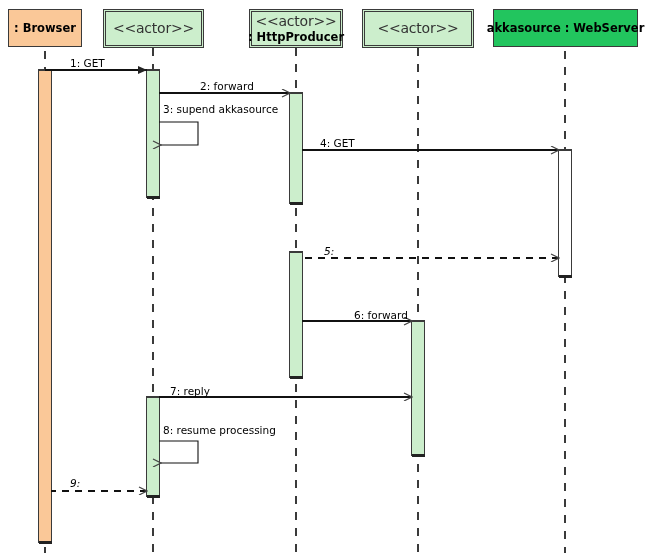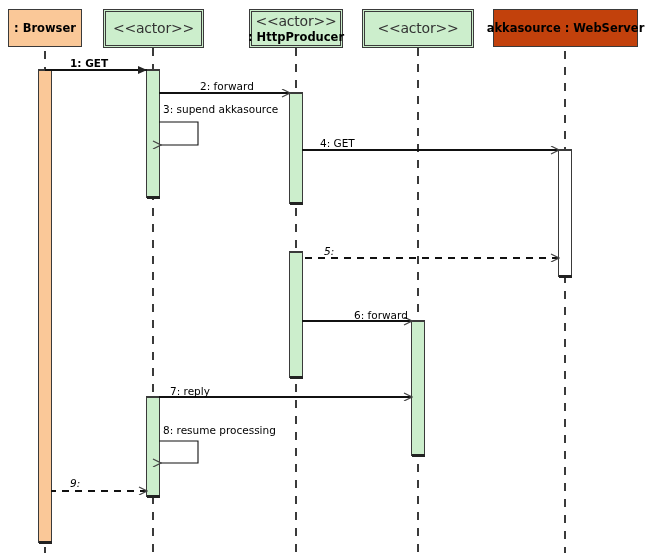--- a/index.html
+++ b/index.html
@@ -117,26 +117,26 @@
       <div class="lifeline-head" style="left: 103px; top: 9px; width: 101px; height: 39px; background: rgb(204, 238, 204); border-color: rgb(58, 58, 58); box-shadow: rgb(204, 238, 204) 0px 0px 0px 1px inset, rgb(58, 58, 58) 0px 0px 0px 2px inset;">
         <div class="stereotype">&lt;&lt;actor&gt;&gt;</div>
       </div>
       <div class="lifeline-head" style="left: 249px; top: 9px; width: 94px; height: 39px; background: rgb(204, 238, 204); border-color: rgb(58, 58, 58); box-shadow: rgb(204, 238, 204) 0px 0px 0px 1px inset, rgb(58, 58, 58) 0px 0px 0px 2px inset;">
         <div class="stereotype">&lt;&lt;actor&gt;&gt;</div>
         <div class="namelbl">: HttpProducer</div>
       </div>
       <div class="lifeline-head" style="left: 362px; top: 9px; width: 112px; height: 39px; background: rgb(204, 238, 204); border-color: rgb(58, 58, 58); box-shadow: rgb(204, 238, 204) 0px 0px 0px 1px inset, rgb(58, 58, 58) 0px 0px 0px 2px inset;">
         <div class="stereotype">&lt;&lt;actor&gt;&gt;</div>
       </div>
-      <div class="lifeline-head" style="left: 493px; top: 9px; width: 145px; height: 14px; background: #c2410c; border-color: rgb(58, 58, 58);">
+      <div class="lifeline-head" style="left: 493px; top: 9px; width: 145px; height: 14px; background: #22c55e; border-color: rgb(58, 58, 58);">
         <div class="namelbl">akkasource : WebServer</div>
       </div>
     </div>
   <div id="labels-layer">
-      <div class="msg-label" style="left: 70px; top: 58px; font-weight: bold;">1: GET</div>
+      <div class="msg-label" style="left: 70px; top: 58px;">1: GET</div>
       <div class="msg-label" style="left: 200px; top: 81px;">2: forward</div>
       <div class="msg-label" style="left: 163px; top: 104px;">3: supend akkasource</div>
       <div class="msg-label" style="left: 320px; top: 138px;">4: GET</div>
       <div class="msg-label italic" style="left: 324px; top: 246px;">5:</div>
       <div class="msg-label" style="left: 328px; top: 310px; margin-left: 26px;">6: forward</div>
       <div class="msg-label" style="left: 170px; top: 386px;">7: reply</div>
       <div class="msg-label" style="left: 163px; top: 425px;">8: resume processing</div>
       <div class="msg-label italic" style="left: 70px; top: 478px;">9:</div>
     </div>
 </div>

